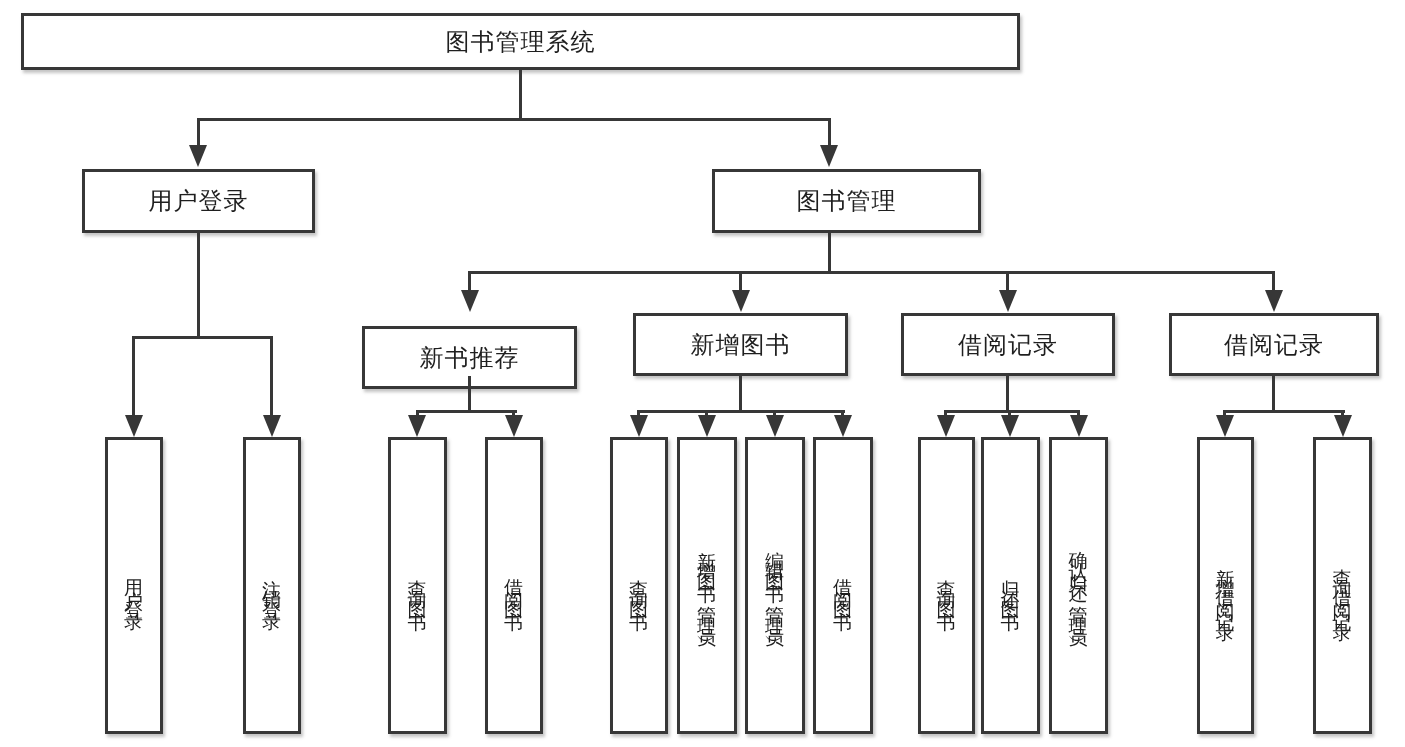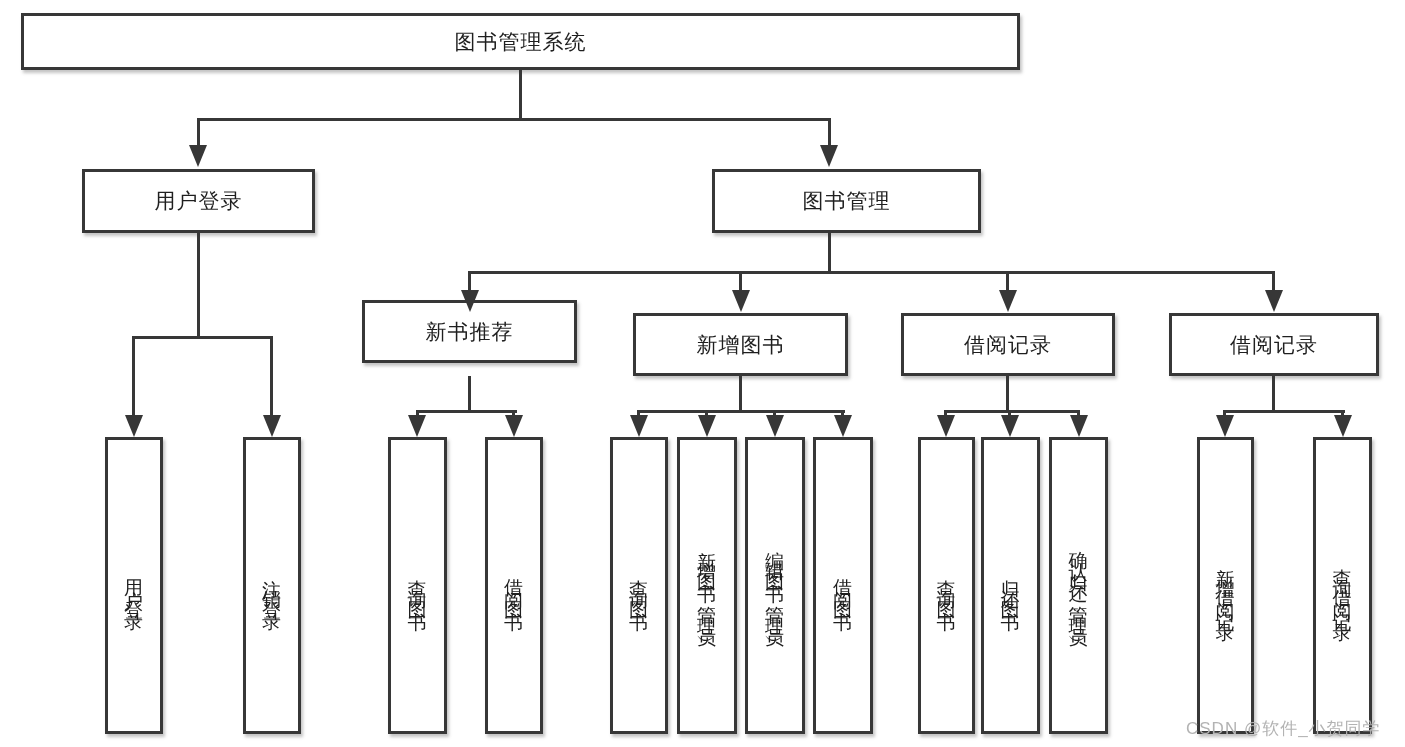--- a/index.html
+++ b/index.html
@@ -18,21 +18,21 @@
   }
   .box{
     position:absolute;
     box-sizing:border-box;
     border:3px solid var(--line);
     background:var(--fill);
     display:flex;align-items:center;justify-content:center;
     color:var(--text);
     box-shadow:2px 3px 3px rgba(125,125,125,0.45);
   }
-  .hbox{font-size:21px;letter-spacing:1px;}
+  .hbox{font-size:24px;letter-spacing:1px;}
   .leaf span{
     writing-mode:vertical-rl;
     text-orientation:upright;
     font-size:19px;
     letter-spacing:11px;
     line-height:1;
     color:var(--text);
   }
   .vl{position:absolute;width:3px;background:var(--line);}
   .hl{position:absolute;height:3px;background:var(--line);}
@@ -61,21 +61,21 @@
     <span>图书管理系统</span>
   </div>
 
   <div class="box hbox" style="left:82px;top:169px;width:233px;height:64px">
     <span>用户登录</span>
   </div>
   <div class="box hbox" style="left:712px;top:169px;width:269px;height:64px">
     <span>图书管理</span>
   </div>
 
-  <div class="box hbox" style="left:362px;top:300px;width:215px;height:63px">
+  <div class="box hbox" style="left:362px;top:326px;width:215px;height:63px">
     <span>新书推荐</span>
   </div>
   <div class="box hbox" style="left:633px;top:313px;width:215px;height:63px">
     <span>新增图书</span>
   </div>
   <div class="box hbox" style="left:901px;top:313px;width:214px;height:63px">
     <span>借阅记录</span>
   </div>
   <div class="box hbox" style="left:1169px;top:313px;width:210px;height:63px">
     <span>借阅记录</span>
@@ -178,14 +178,13 @@
   <div class="ar" style="left:1001px;top:415px"></div>
   <div class="vl" style="left:1077px;top:410px;height:8px"></div>
   <div class="ar" style="left:1070px;top:415px"></div>
 
   <div class="hl" style="left:1223px;top:410px;width:122px"></div>
   <div class="vl" style="left:1223px;top:410px;height:8px"></div>
   <div class="ar" style="left:1216px;top:415px"></div>
   <div class="vl" style="left:1341px;top:410px;height:8px"></div>
   <div class="ar" style="left:1334px;top:415px"></div>
 
-  <div class="watermark">CSDN @软件_小贺同学</div>
 </div>
 
 </body></html>

